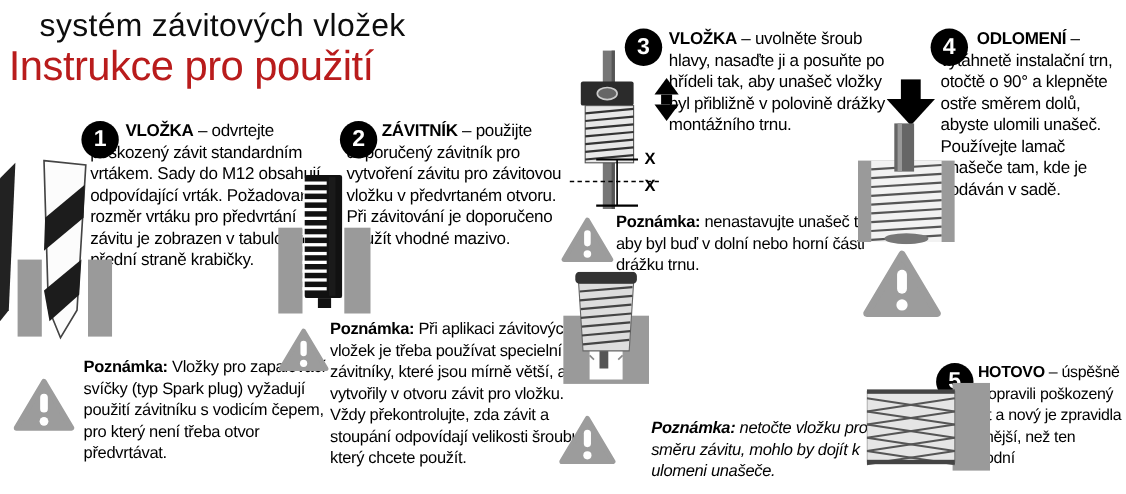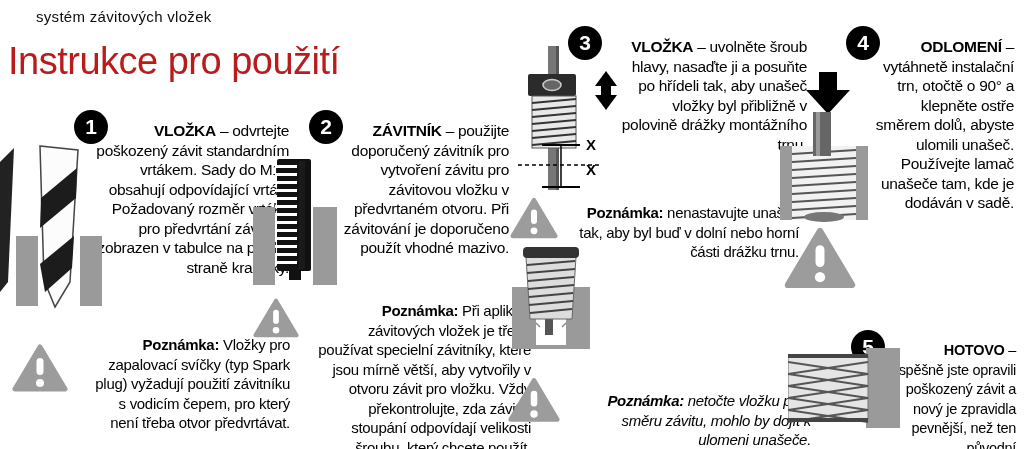--- a/index.html
+++ b/index.html
@@ -1,21 +1,21 @@
 <!DOCTYPE html>
 <html><head>
 <meta charset="utf-8">
 <style>
   html,body{margin:0;padding:0;background:#fff;}
   .canvas{position:relative;width:1024px;height:449px;background:#fff;overflow:hidden;
           font-family:"Liberation Sans",sans-serif;color:#000;}
   .abs{position:absolute;}
-  .kicker{font-size:15px;letter-spacing:.3px;color:#0d0d0d;}
+  .kicker{font-size:29px;letter-spacing:.3px;color:#0d0d0d;}
   .title{font-size:38px;letter-spacing:-.5px;}
-  .step p,.note p,.para p{margin:11px;letter-spacing:-.3px;text-align:right;}
+  .step p,.note p,.para p{margin:0;letter-spacing:-.3px;}
   .step p{font-size:15.5px;line-height:19.5px;}
   .note p,.para p{font-size:15px;line-height:19.5px;}
   .small p{font-size:14.5px;}
   .badge{position:absolute;width:34px;height:34px;border-radius:50%;background:#000;color:#fff;
          font-weight:bold;font-size:21px;display:flex;align-items:center;justify-content:center;}
   .ti32{text-indent:32px;} .ti33{text-indent:33px;} .ti16{text-indent:16px;}
   .dimx{font-size:15px;font-weight:bold;}
   svg{display:block;}
 </style>
 </head>

